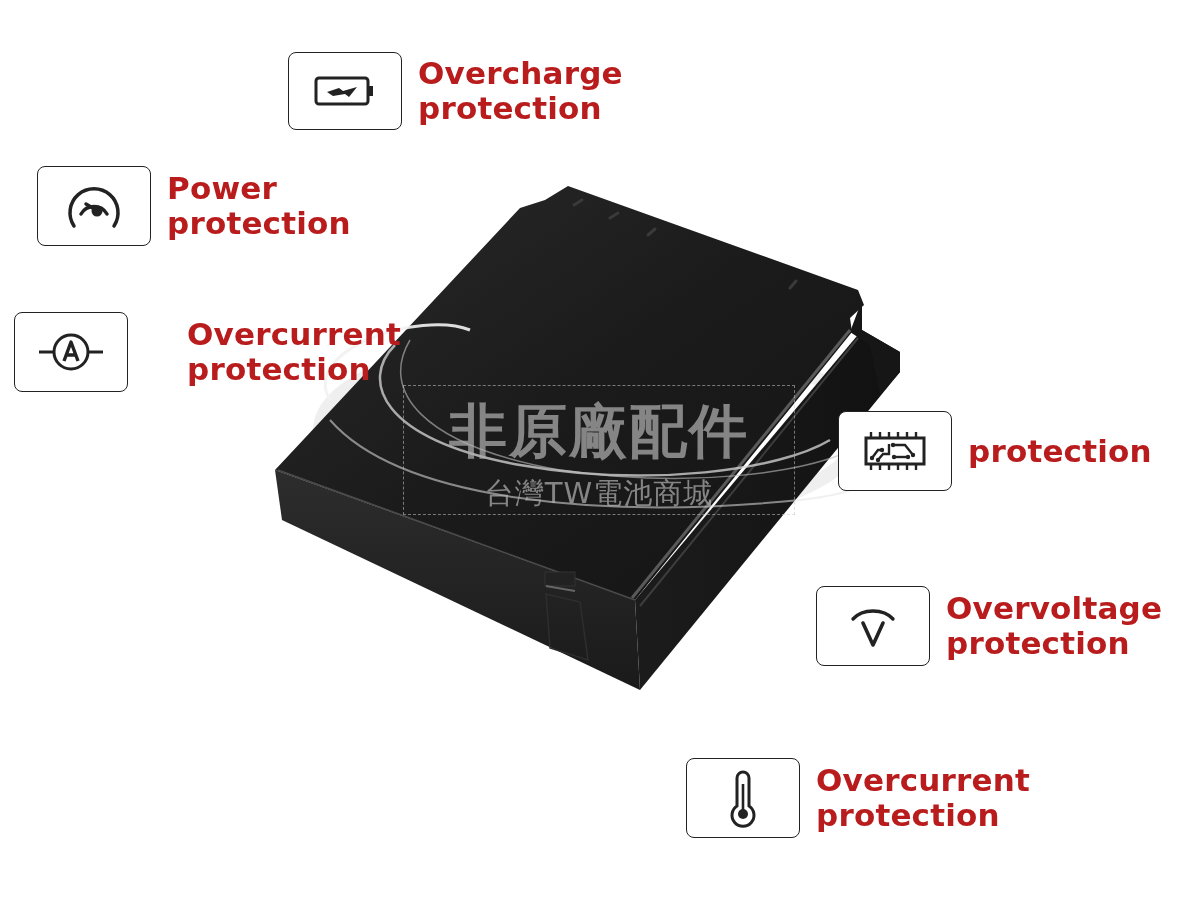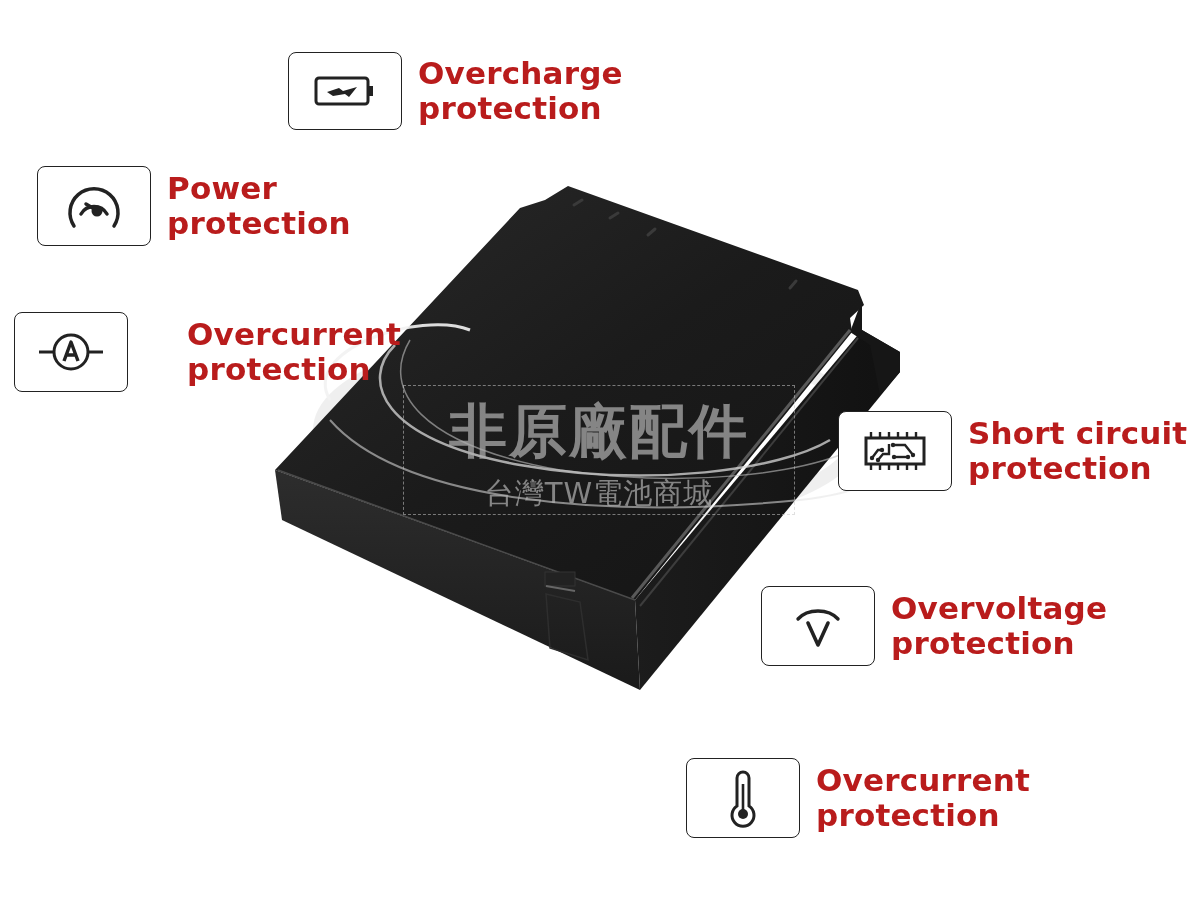--- a/index.html
+++ b/index.html
@@ -167,26 +167,25 @@
           <circle cx="21" cy="21" r="2.2"></circle>
           <circle cx="17" cy="31" r="2.2"></circle>
         <circle cx="32" cy="16" r="2.2"></circle>
           <circle cx="52" cy="26" r="2.2"></circle>
           <circle cx="33" cy="28" r="2.2"></circle>
           <circle cx="47" cy="28" r="2.2"></circle>
       </g>
     </svg>
   </div>
   <div class="label">
-    <span>Short circuit</span>
-    <span>protection</span>
-  </div>
-</div>
-
-<div class="feature" style="left:761px; top:586px;">
+    <span>protection</span>
+  </div>
+</div>
+
+<div class="feature" style="left:816px; top:586px;">
   <div class="icon-box" style="width:114px; height:80px;">
     <svg width="56" height="54" viewBox="0 0 56 54">
       <path d="M 8,20 A 24,18 0 0 1 48,20" fill="none" stroke="#222" stroke-width="3.4" stroke-linecap="round"></path>
       <path d="M 18,24 L 28,46 L 38,24" fill="none" stroke="#222" stroke-width="3.6" stroke-linecap="round" stroke-linejoin="round"></path>
     </svg>
   </div>
   <div class="label">
     <span>Overvoltage</span>
     <span>protection</span>
   </div>

